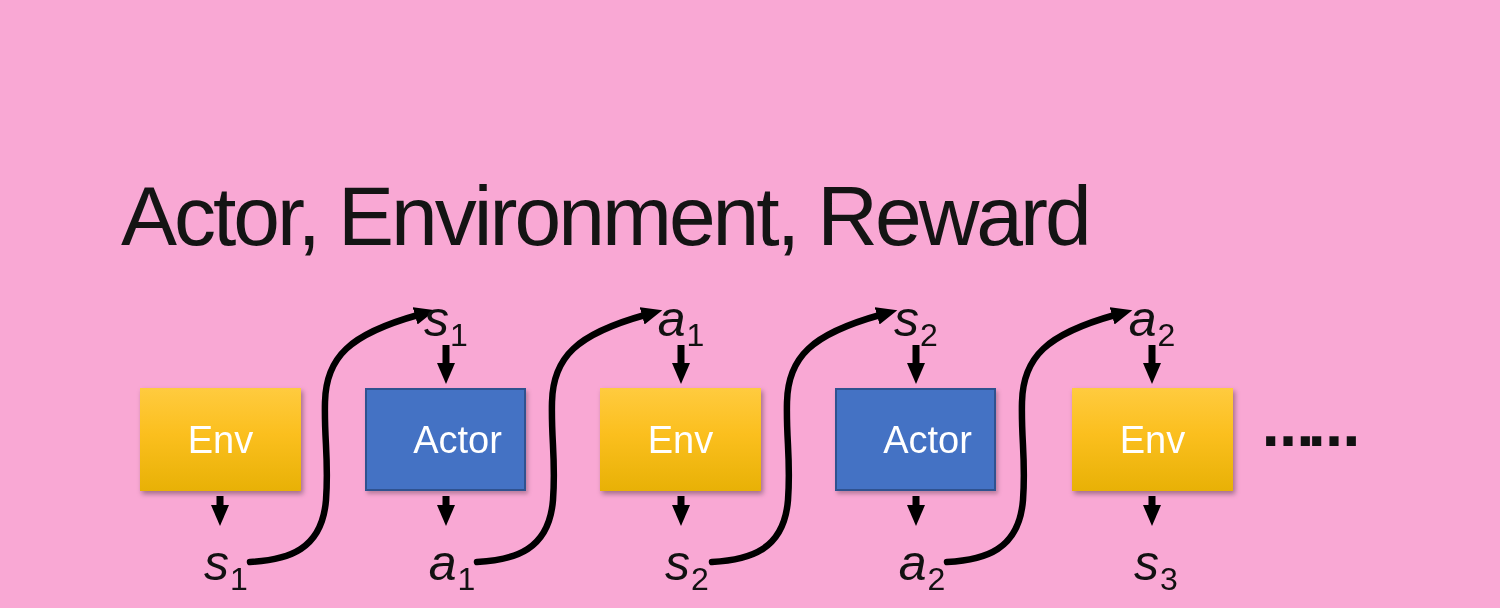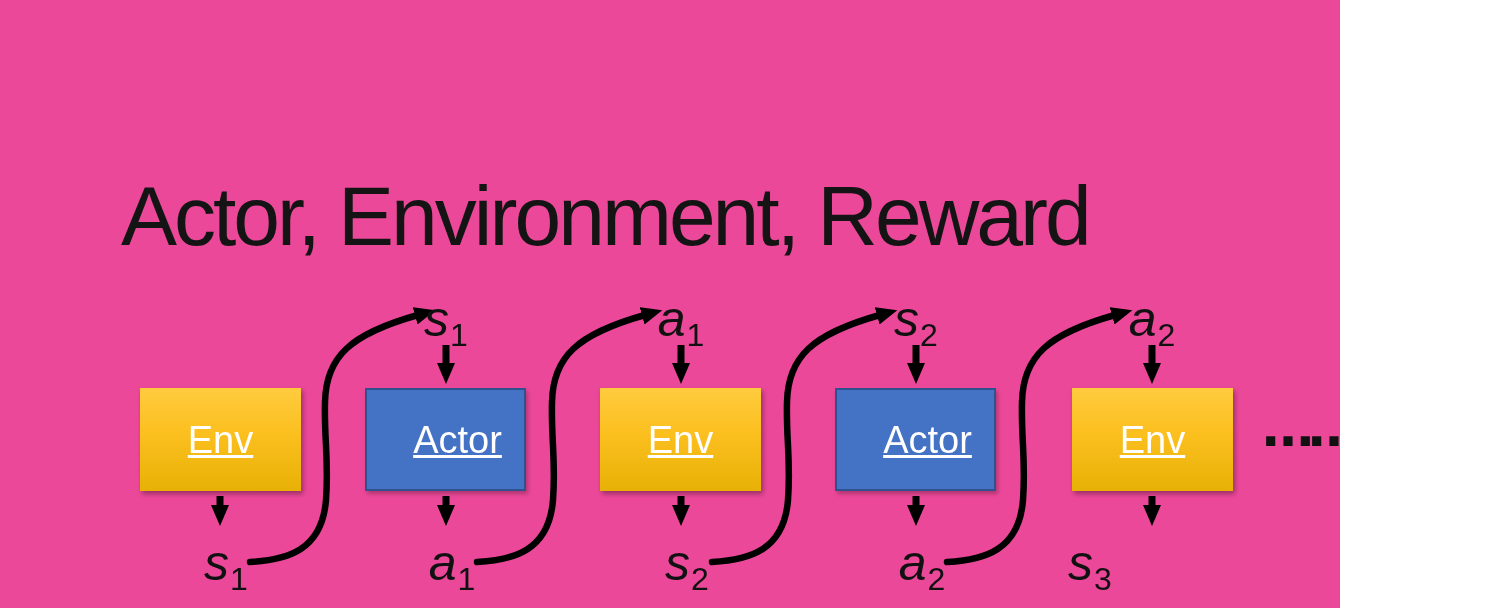--- a/index.html
+++ b/index.html
@@ -1,56 +1,55 @@
 <!DOCTYPE html>
 <html style="--title-text: #141414; --env-top: #FFCB3F; --env-bottom: #E8B106; --actor-fill: #4472C4; --actor-border: #2F528F; --box-text: #FFFFFF; --arrow: #000000;"><head>
 <meta charset="utf-8">
 <style>
   html, body { margin:0; padding:0; background:#fff; }
   .slide {
-    position:relative; width:1340px; height:608px;
-    background:#ec4899; overflow:hidden;
+    position:relative; width:1500px; height:608px;
+    background:#f9a8d4; overflow:hidden;
     font-family:"Liberation Sans", sans-serif;
   }
   .title {
     position:absolute; left:121px; top:118px;
     font-size:84px; font-weight:400; letter-spacing:-3px;
     color:var(--title-text,#141414); white-space:nowrap; line-height:1;
   }
   .arrows { position:absolute; left:0; top:0; width:1500px; height:608px; }
   .arrows line, .arrows path.flow { stroke:var(--arrow,#000); fill:none; }
   .arrows line { stroke-width:7; }
   .arrows path.flow { stroke-width:6.5; stroke-linecap:round; }
   #ah path { fill:var(--arrow,#000); }
   .box {
     position:absolute; top:388px; width:161px; height:103px;
     display:flex; align-items:center; justify-content:center;
     font-size:38px; color:var(--box-text,#ffffff); line-height:1;
     box-shadow:2px 3px 5px rgba(0,0,0,0.35);
-    text-decoration:underline;
   }
   .box.env {
     background:linear-gradient(180deg, var(--env-top,#FFCB3F) 0%, #FBBF1E 45%, var(--env-bottom,#E8B106) 100%);
   }
   .box.actor {
     background:var(--actor-fill,#4472C4);
     border:2px solid var(--actor-border,#2F528F);
     box-sizing:border-box;
     box-shadow:2px 3px 4px rgba(0,0,0,0.25);
     padding-left:24px;
   }
   .b1 { left:140px; } .b2 { left:365px; } .b3 { left:600px; } .b4 { left:835px; } .b5 { left:1072px; }
   .lbl {
     position:absolute; transform:translateX(-50%);
     line-height:1; white-space:nowrap; color:#111;
     font-family:Liberation Sans, sans-serif;
   }
   .lbl.top { top:294px; } .lbl.bot { top:538px; }
   .t1 { left:446px; } .t2 { left:681px; } .t3 { left:916px; } .t4 { left:1152px; }
-  .c1 { left:226px; } .c2 { left:452px; } .c3 { left:687px; } .c4 { left:922px; } .c5 { left:1090px; }
+  .c1 { left:226px; } .c2 { left:452px; } .c3 { left:687px; } .c4 { left:922px; } .c5 { left:1156px; }
   .mbase { font-style:italic; font-size:50px; }
   .msub  { font-style:normal; font-size:32px; display:inline-block; transform:translateY(10px); margin-left:1px; }
   .dots {
     position:absolute; left:1262px; top:402px;
     font-family:"DejaVu Sans", sans-serif; font-weight:bold;
     font-size:52px; letter-spacing:-6px; color:#111; line-height:1;
   }
 </style>
 </head>
 <body>

